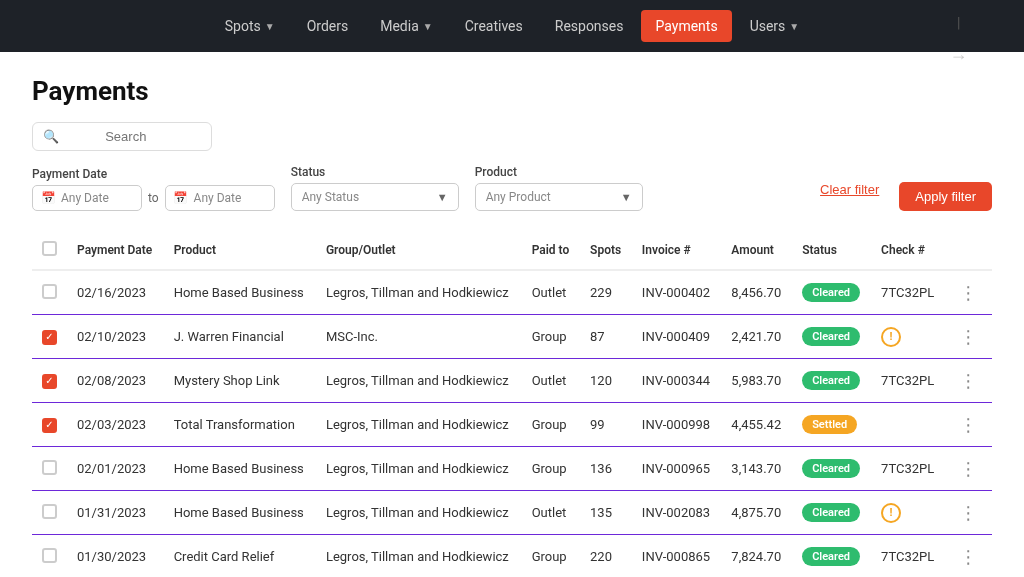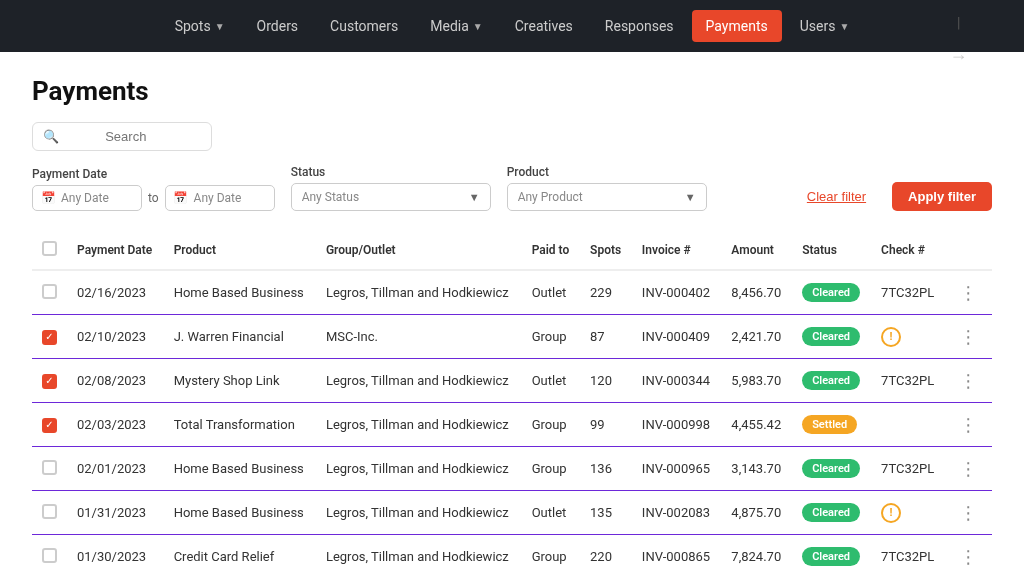--- a/index.html
+++ b/index.html
@@ -109,42 +109,42 @@
       display: flex;
       align-items: center;
       border: 1px solid #ccc;
       border-radius: 5px;
       padding: 6px 10px;
       gap: 13px;
       font-size: 12px;
       color: #888;
       background: #fff;
       cursor: pointer;
-      width: 200px;
+      width: 168px;
       justify-content: space-between;
     }
     .filter-select .chevron { color: #666; font-size: 11px; }
-    .filter-actions { display: flex; align-items: center; gap: 26px; margin-left: auto; }
+    .filter-actions { display: flex; align-items: flex-start; gap: 20px; margin-left: auto; }
     .clear-filter-btn {
       color: #e8472a;
       background: none;
       border: none;
       font-size: 13px;
       cursor: pointer;
       text-decoration: underline;
     }
     .apply-filter-btn {
       background: #e8472a;
       color: #fff;
       border: none;
       border-radius: 5px;
       padding: 7px 16px;
       font-size: 13px;
       cursor: pointer;
-      font-weight: 700;
+      font-weight: 400;
     }
 
     
     .table-container { width: 100%; overflow-x: auto; }
     table { width: 100%; border-collapse: collapse; font-size: 13px; }
     thead tr { border-bottom: 2px solid #eee; }
     thead th {
       text-align: left;
       padding: 10px 10px;
       font-weight: 600;
@@ -220,23 +220,20 @@
 
 <nav class="navbar">
   <div class="nav-items">
 
   <div class="nav-item">
         <span>Spots</span>
         <span class="nav-chevron">▼</span>
       </div>
       <div class="nav-item">
         <span>Orders</span>
-      </div>
-      <div class="nav-item">
-        <span>Customers</span>
       </div>
       <div class="nav-item">
         <span>Media</span>
         <span class="nav-chevron">▼</span>
       </div>
       <div class="nav-item">
         <span>Creatives</span>
       </div>
       <div class="nav-item">
         <span>Responses</span>

